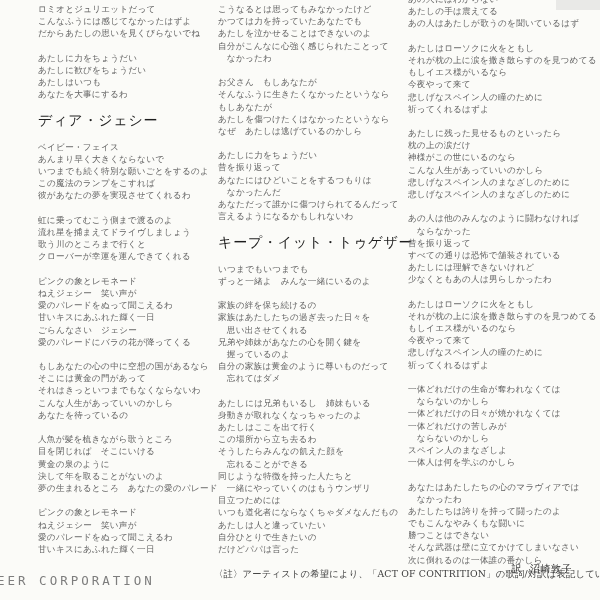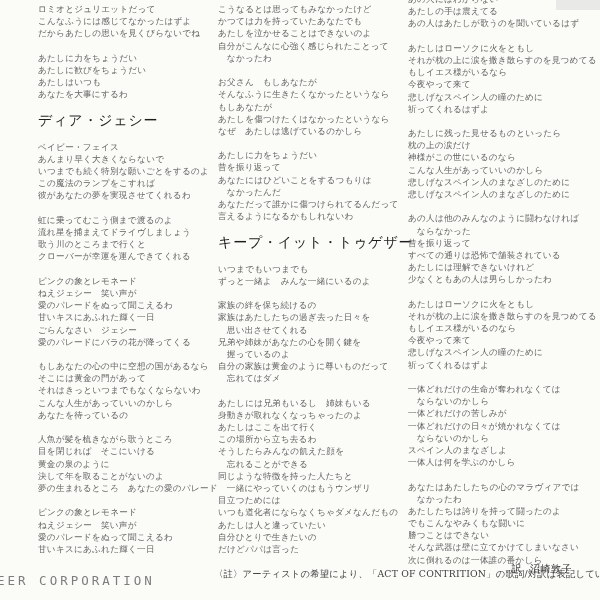--- a/index.html
+++ b/index.html
@@ -237,22 +237,22 @@
         <div class="line">あたしはローソクに火をともし</div>
         <div class="line">それが枕の上に涙を撒き散らすのを見つめてる</div>
         <div class="line">もしイエス様がいるのなら</div>
         <div class="line">今夜やって来て</div>
         <div class="line">悲しげなスペイン人の瞳のために</div>
         <div class="line">祈ってくれるはずよ</div>
       </div>
       <div class="stanza">
         <div class="line">一体どれだけの生命が奪われなくては</div>
         <div class="line">　ならないのかしら</div>
+        <div class="line">一体どれだけの日々が焼かれなくては</div>
         <div class="line">一体どれだけの苦しみが</div>
-        <div class="line">一体どれだけの日々が焼かれなくては</div>
         <div class="line">　ならないのかしら</div>
         <div class="line">スペイン人のまなざしよ</div>
         <div class="line">一体人は何を学ぶのかしら</div>
       </div>
       <div class="stanza">
         <div class="line">あなたはあたしたちの心のマラヴィアでは</div>
         <div class="line">　なかったわ</div>
         <div class="line">あたしたちは誇りを持って闘ったのよ</div>
         <div class="line">でもこんなやみくもな闘いに</div>
         <div class="line">勝つことはできない</div>

